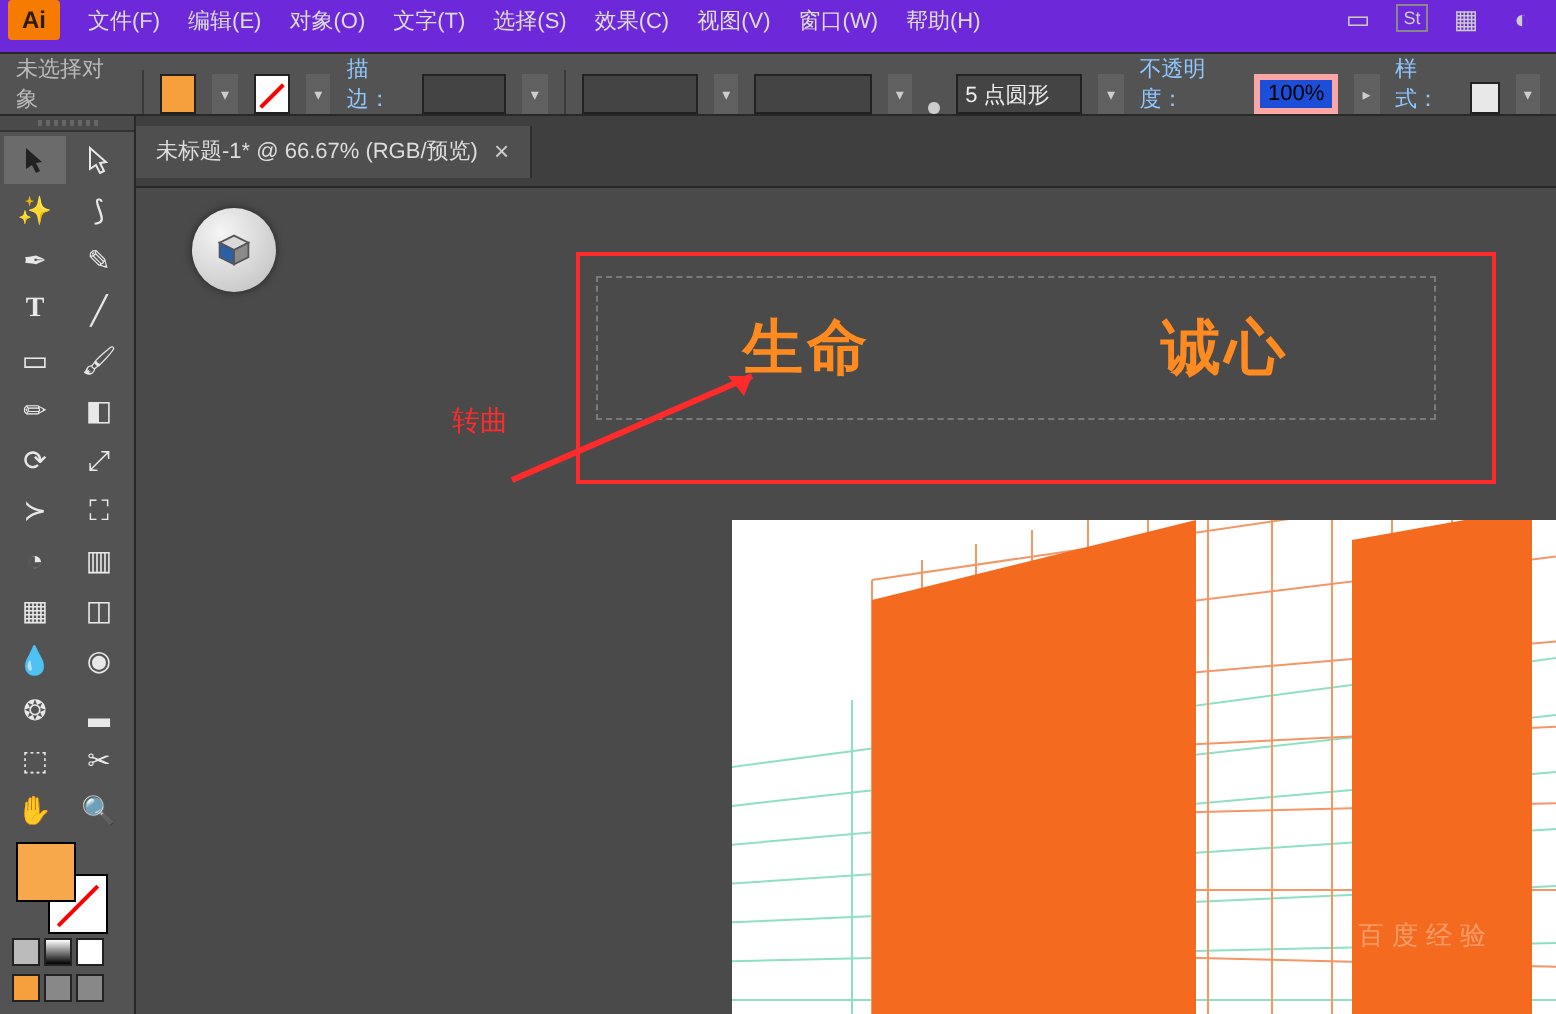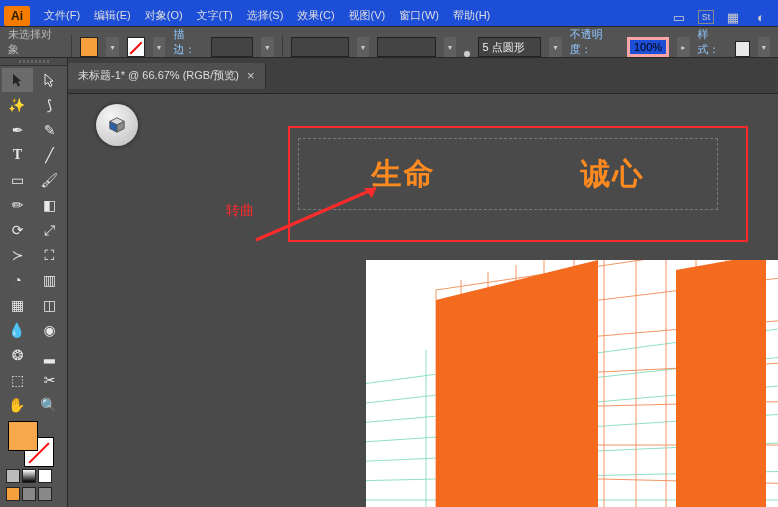--- a/index.html
+++ b/index.html
@@ -1,17 +1,17 @@
 <!DOCTYPE html>
 <html><head>
 <meta charset="utf-8">
 <style>
 *{margin:0;padding:0;box-sizing:border-box;font-family:"Microsoft YaHei",sans-serif;user-select:none}
 body{width:778px;height:507px;background:#4a4a4a;overflow:hidden;position:relative}
-.menubar{height:26px;background:#1d4ed8;display:flex;align-items:flex-end;padding-left:4px;gap:2px}
+.menubar{height:26px;background:#6d28d9;display:flex;align-items:flex-start;padding-left:4px;gap:2px}
 .ai-logo{width:26px;height:20px;background:#f57c00;color:#2b1a00;font-weight:bold;font-size:12px;display:flex;align-items:center;justify-content:center;border-radius:2px;margin-right:6px}
 .menu-item{color:#ddd;font-size:11px;padding:3px 6px;cursor:pointer}
 .mb-right{margin-left:auto;display:flex;align-items:center;gap:10px;padding-right:8px}
 .mb-icon{width:18px;height:18px;display:flex;align-items:center;justify-content:center;color:#ccc;font-size:13px}
 .optbar{height:32px;background:#535353;border-top:1px solid #282828;border-bottom:1px solid #282828;display:flex;align-items:flex-end;padding:0 8px;gap:8px;font-size:11px;color:#ccc}
 .no-sel{color:#bbb;font-size:11px;padding-right:6px}
 .swatch{width:20px;height:20px;background:#f5a03c;border:1px solid #222}
 .swatch-none{width:20px;height:20px;background:#fff;border:1px solid #222;position:relative}
 .swatch-none:after{content:"";position:absolute;left:0;right:0;top:50%;border-top:2px solid red;transform:rotate(-45deg)}
 .dd-mini{width:14px;height:20px;background:#606060;display:flex;align-items:center;justify-content:center;color:#ccc;font-size:8px}
@@ -223,15 +223,16 @@
               <line x1="70" y1="245" x2="480" y2="265"></line>
             <line x1="70" y1="275" x2="480" y2="300"></line>
               <line x1="70" y1="305" x2="480" y2="335"></line>
           </g>
           <polygon points="70,40 232,0 232,280 70,320" fill="#f46a1f"></polygon>
           <polygon points="310,10 400,-6 400,260 310,275" fill="#f46a1f"></polygon>
           <polygon points="450,-10 480,-14 480,252 450,258" fill="#f46a1f"></polygon>
         </svg>
       </div>
 
+      <div class="watermark">百度经验</div>
     </div>
   </div>
 </div>
 
 </body></html>

